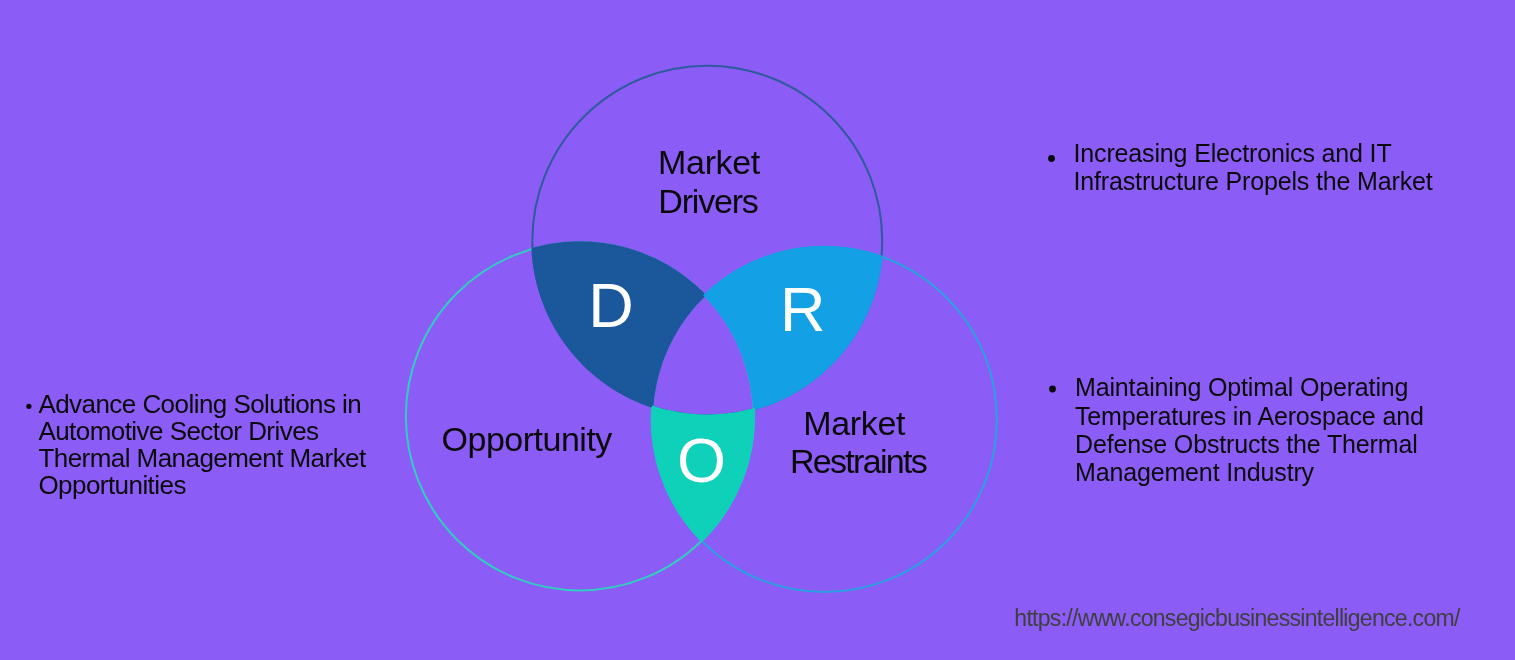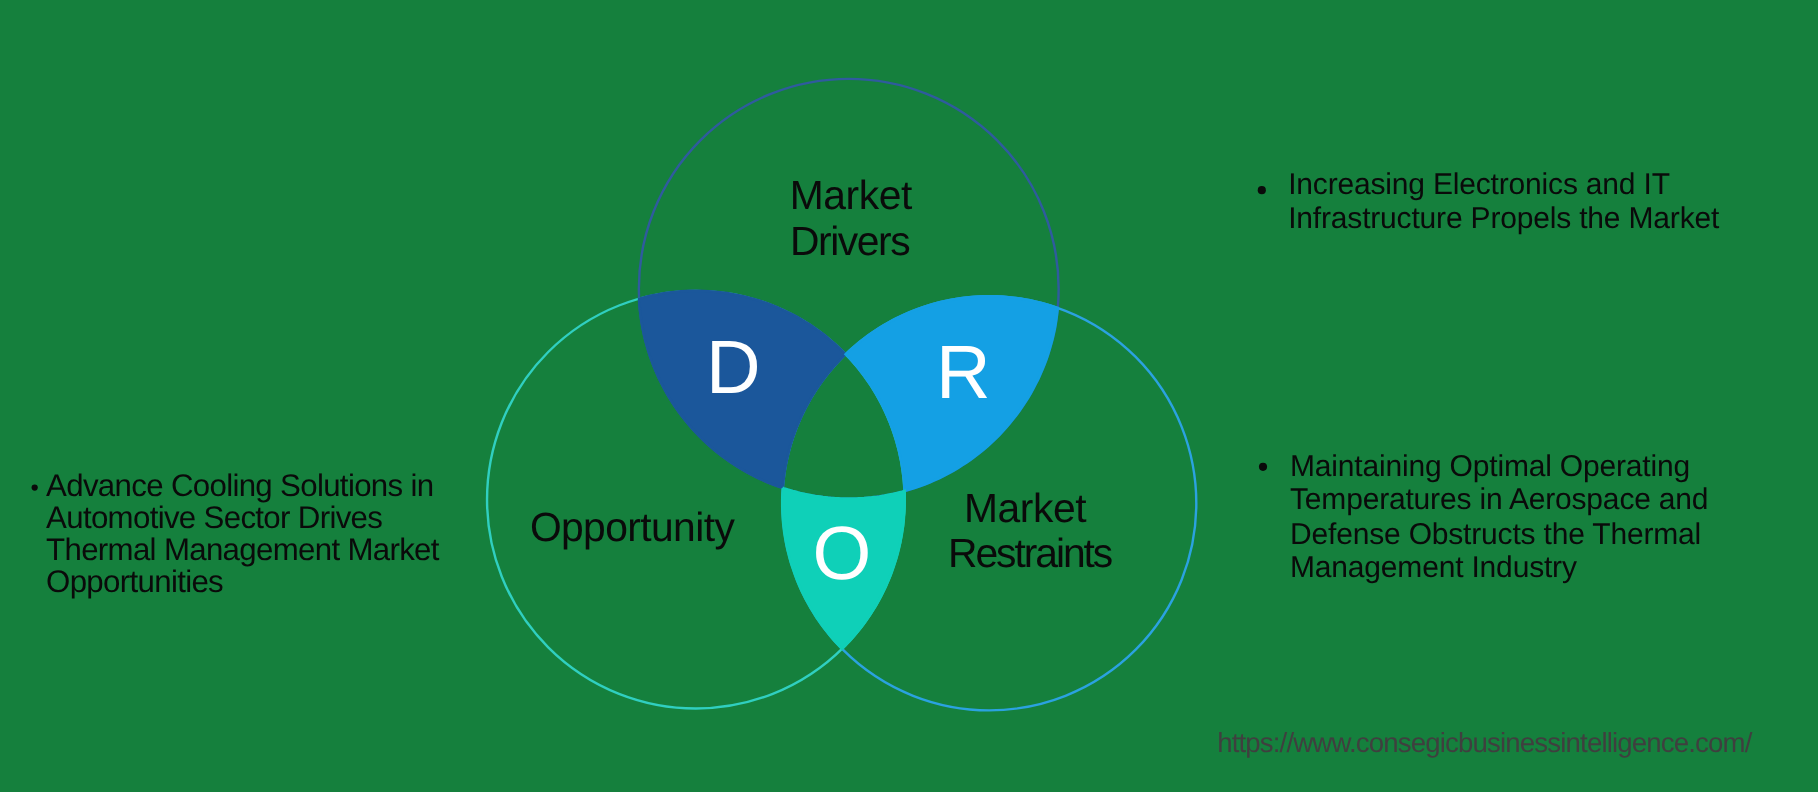--- a/index.html
+++ b/index.html
@@ -1,16 +1,16 @@
 <!DOCTYPE html>
 <html><head>
 <meta charset="utf-8">
 <style>
   html,body { margin:0; padding:0; background:#ffffff; }
-  .page { position:relative; width:1515px; height:660px; background:#15803d; overflow:hidden;
+  .page { position:relative; width:1515px; height:660px; background:#8b5cf6; overflow:hidden;
           font-family:"Liberation Sans", sans-serif; }
   svg { position:absolute; left:0; top:0; }
 </style>
 </head>
 <body>
 <div class="page">
 <svg width="1515" height="660" viewBox="0 0 1515 660">
   <circle cx="707.29" cy="240.61" r="174.91" fill="none" stroke="#2f5b9e" stroke-width="2"></circle>
   <circle cx="579.89" cy="416.38" r="174.02" fill="none" stroke="#30cfc0" stroke-width="2"></circle>
   <circle cx="824.40" cy="419.44" r="172.52" fill="none" stroke="#2ba2e0" stroke-width="2"></circle>

